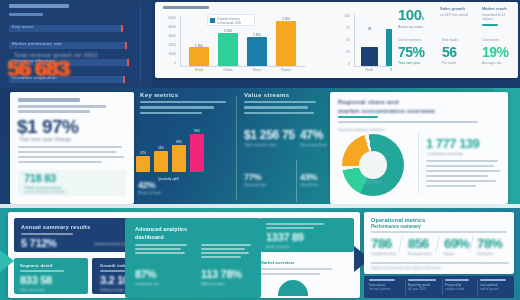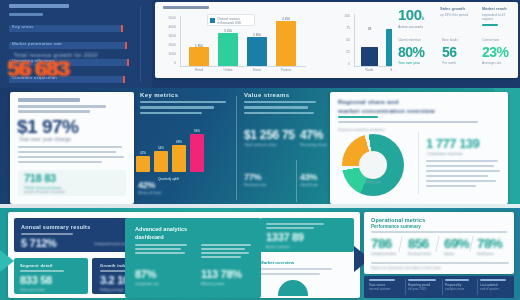--- a/index.html
+++ b/index.html
@@ -292,31 +292,31 @@
       <div style="font-size:3.4px;color:#8fa0b2;margin-top:2px;">up 18% this period</div>
     </div>
     <div style="position:absolute;left:90px;top:4px;width:34px;">
       <div style="font-size:4px;font-weight:bold;color:#5d7b97;">Market reach</div>
       <div style="font-size:3.4px;color:#8fa0b2;margin-top:2px;">expanded to 42 regions</div>
       <div style="width:16px;height:2px;background:#21a6a0;margin-top:3px;border-radius:1px;"></div>
     </div>
 
     <div style="position:absolute;left:6px;top:36px;">
       <div style="font-size:3.4px;color:#8fa0b2;">Client retention</div>
-      <div style="font-size:14px;font-weight:bold;color:#1fa193;letter-spacing:-.5px;margin-top:2px;">80%</div>
+      <div style="font-size:14px;font-weight:bold;color:#1fa193;letter-spacing:-.5px;margin-top:2px;">75%</div>
       <div style="font-size:3.4px;color:#1fa193;margin-top:1px;">Year over year</div>
     </div>
     <div style="position:absolute;left:50px;top:36px;">
       <div style="font-size:3.4px;color:#8fa0b2;">New leads</div>
       <div style="font-size:14px;font-weight:bold;color:#1fa193;letter-spacing:-.5px;margin-top:2px;">56</div>
       <div style="font-size:3.4px;color:#8fa0b2;margin-top:1px;">Per week</div>
     </div>
     <div style="position:absolute;left:90px;top:36px;">
       <div style="font-size:3.4px;color:#8fa0b2;">Conversion</div>
-      <div style="font-size:14px;font-weight:bold;color:#2ecf9b;letter-spacing:-.5px;margin-top:2px;">23%</div>
+      <div style="font-size:14px;font-weight:bold;color:#2ecf9b;letter-spacing:-.5px;margin-top:2px;">19%</div>
       <div style="font-size:3.4px;color:#8fa0b2;margin-top:1px;">Average rate</div>
     </div>
   </div>
 
   <div class="mid-band"></div>
   <div class="right-edge"></div>
 
   <div class="card-mid-left soft">
     <div class="cml-h"></div>
     <div class="cml-s1"></div>

